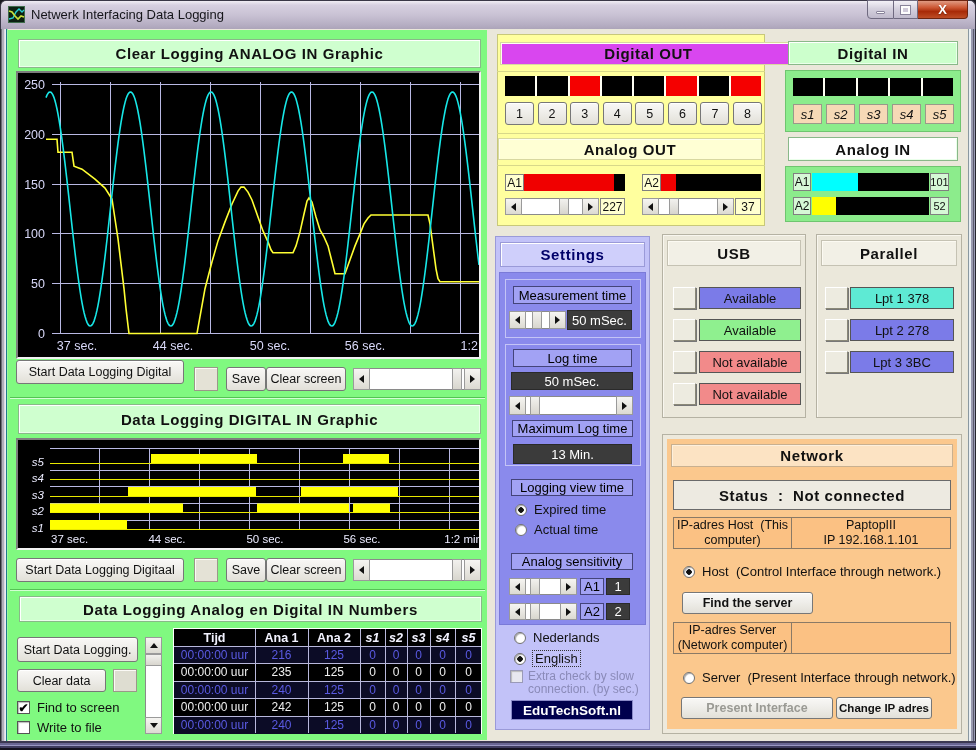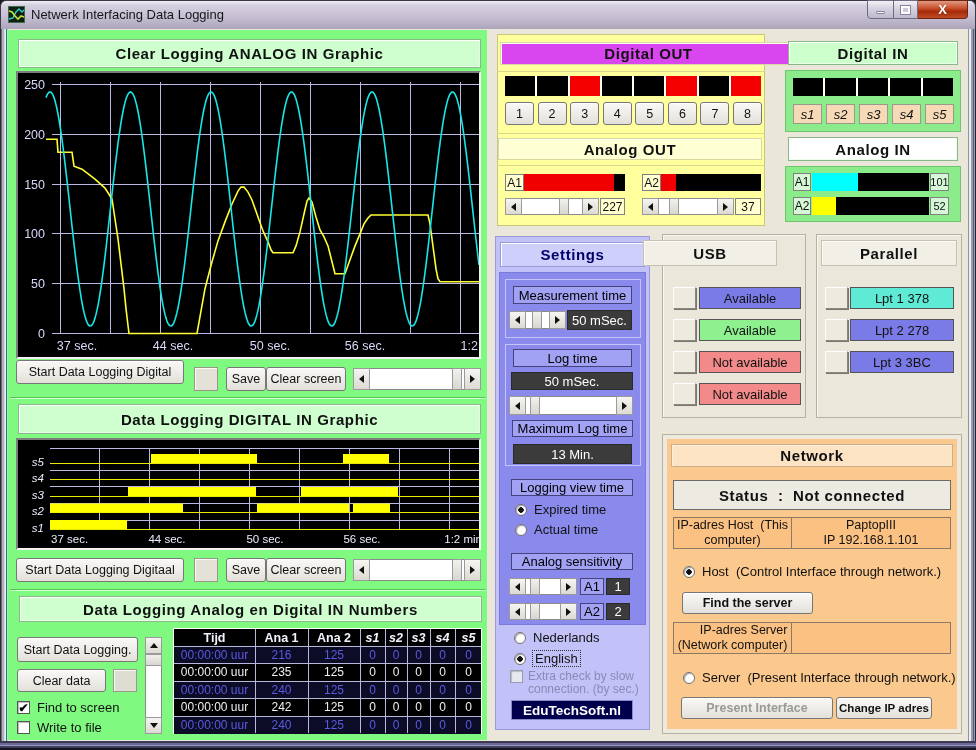--- a/index.html
+++ b/index.html
@@ -396,21 +396,21 @@
 <div class="ab rrow" style="left:514px;top:651px">
     <div class="rad on"></div>
     <div class="rlab" style="outline:1px dotted #333;padding:0 2px">English</div>
   </div>
 <div class="ab" style="left:510px;top:670px;width:135px;display:flex">
 <div class="cb" style="background:#e8e8f0;border-color:#9a9ab8"></div>
 <div style="margin-left:5px;font-size:12px;color:#8a8ab8;line-height:13px;white-space:nowrap">Extra check by slow<br>connection. (by sec.)</div>
   </div>
 <div class="ab cell" style="left:511px;top:700px;width:122px;height:20px;background:#00004d;border:1px solid #8a8ac8;color:#fff;font-weight:bold;font-size:13.5px">EduTechSoft.nl</div>
 <div class="ab" style="left:662px;top:234px;width:144px;height:184px;background:#ebe8db;border:1px solid #b5b2a3;box-shadow:inset 1px 1px 0 #f8f6ee"></div>
-<div class="ab tt" style="left:643px;top:240px;width:134px;height:26px;background:#f2f0e6;border:1px solid #c5c2b3;box-shadow:inset 1px 1px 0 #fcfaf2">USB</div>
+<div class="ab tt" style="left:667px;top:240px;width:134px;height:26px;background:#f2f0e6;border:1px solid #c5c2b3;box-shadow:inset 1px 1px 0 #fcfaf2">USB</div>
 <div class="ab" style="left:816px;top:234px;width:146px;height:184px;background:#ebe8db;border:1px solid #b5b2a3;box-shadow:inset 1px 1px 0 #f8f6ee"></div>
 <div class="ab tt" style="left:821px;top:240px;width:136px;height:26px;background:#f2f0e6;border:1px solid #c5c2b3;box-shadow:inset 1px 1px 0 #fcfaf2">Parallel</div>
 <div class="ab" style="left:673px;top:287px;width:23px;height:22px;background:#edebe0;border:1px solid #fff;border-right-color:#8a8878;border-bottom-color:#8a8878;box-shadow:1px 1px 0 #777"></div>
 <div class="ab cell" style="left:699px;top:287px;width:102px;height:22px;background:#7b7be8;border:1px solid #555">Available</div>
 <div class="ab" style="left:673px;top:319px;width:23px;height:22px;background:#edebe0;border:1px solid #fff;border-right-color:#8a8878;border-bottom-color:#8a8878;box-shadow:1px 1px 0 #777"></div>
 <div class="ab cell" style="left:699px;top:319px;width:102px;height:22px;background:#8ff08f;border:1px solid #555">Available</div>
 <div class="ab" style="left:673px;top:351px;width:23px;height:22px;background:#edebe0;border:1px solid #fff;border-right-color:#8a8878;border-bottom-color:#8a8878;box-shadow:1px 1px 0 #777"></div>
 <div class="ab cell" style="left:699px;top:351px;width:102px;height:22px;background:#f28a8a;border:1px solid #555">Not available</div>
 <div class="ab" style="left:673px;top:383px;width:23px;height:22px;background:#edebe0;border:1px solid #fff;border-right-color:#8a8878;border-bottom-color:#8a8878;box-shadow:1px 1px 0 #777"></div>
 <div class="ab cell" style="left:699px;top:383px;width:102px;height:22px;background:#f28a8a;border:1px solid #555">Not available</div>
@@ -424,19 +424,19 @@
 <div class="ab" style="left:667px;top:439px;width:290px;height:290px;background:#fbc88d"></div>
 <div class="ab tt" style="left:671px;top:444px;width:282px;height:23px;background:#fce3c3;border:1px solid #c8b090;box-shadow:inset 1px 1px 0 #fdf0dd">Network</div>
 <div class="ab tt" style="left:673px;top:480px;width:278px;height:30px;background:#edeae1;border:1px solid #6a6a6a">Status&nbsp;&nbsp;:&nbsp;&nbsp;Not connected</div>
 <div class="ab cell" style="left:673px;top:517px;width:119px;height:32px;background:#fbc183;border:1px solid #8a7a66;font-size:12.5px;text-align:center;line-height:15px;overflow:hidden">IP-adres Host&nbsp; (This<br>computer)</div>
 <div class="ab cell" style="left:791px;top:517px;width:160px;height:32px;background:#fbc183;border:1px solid #8a7a66;border-left:1px solid #8a7a66;font-size:12.5px;text-align:center;line-height:15px">PaptopIII<br>IP 192.168.1.101</div>
 <div class="ab rrow" style="left:683px;top:564px">
     <div class="rad on"></div>
     <div class="rlab">Host&nbsp; (Control Interface through network.)</div>
   </div>
 <div class="ab btn" style="left:682px;top:592px;width:131px;height:22px;font-weight:bold">Find the server</div>
-<div class="ab cell" style="left:673px;top:622px;width:119px;height:32px;background:#fbc183;border:1px solid #8a7a66;font-size:12.5px;text-align:right;line-height:15px;overflow:hidden">IP-adres Server<br>(Network computer)</div>
+<div class="ab cell" style="left:673px;top:622px;width:119px;height:32px;background:#fbc183;border:1px solid #8a7a66;font-size:12.5px;text-align:center;line-height:15px;overflow:hidden">IP-adres Server<br>(Network computer)</div>
 <div class="ab" style="left:791px;top:622px;width:160px;height:32px;background:#fbc183;border:1px solid #8a7a66"></div>
 <div class="ab rrow" style="left:683px;top:670px">
     <div class="rad"></div>
     <div class="rlab">Server&nbsp; (Present Interface through network.)</div>
   </div>
 <div class="ab btn" style="left:681px;top:697px;width:152px;height:22px;color:#9a9a94;font-weight:bold">Present Interface</div>
 <div class="ab btn" style="left:836px;top:697px;width:96px;height:22px;font-weight:bold;font-size:11.5px">Change IP adres</div>
 </body></html>

